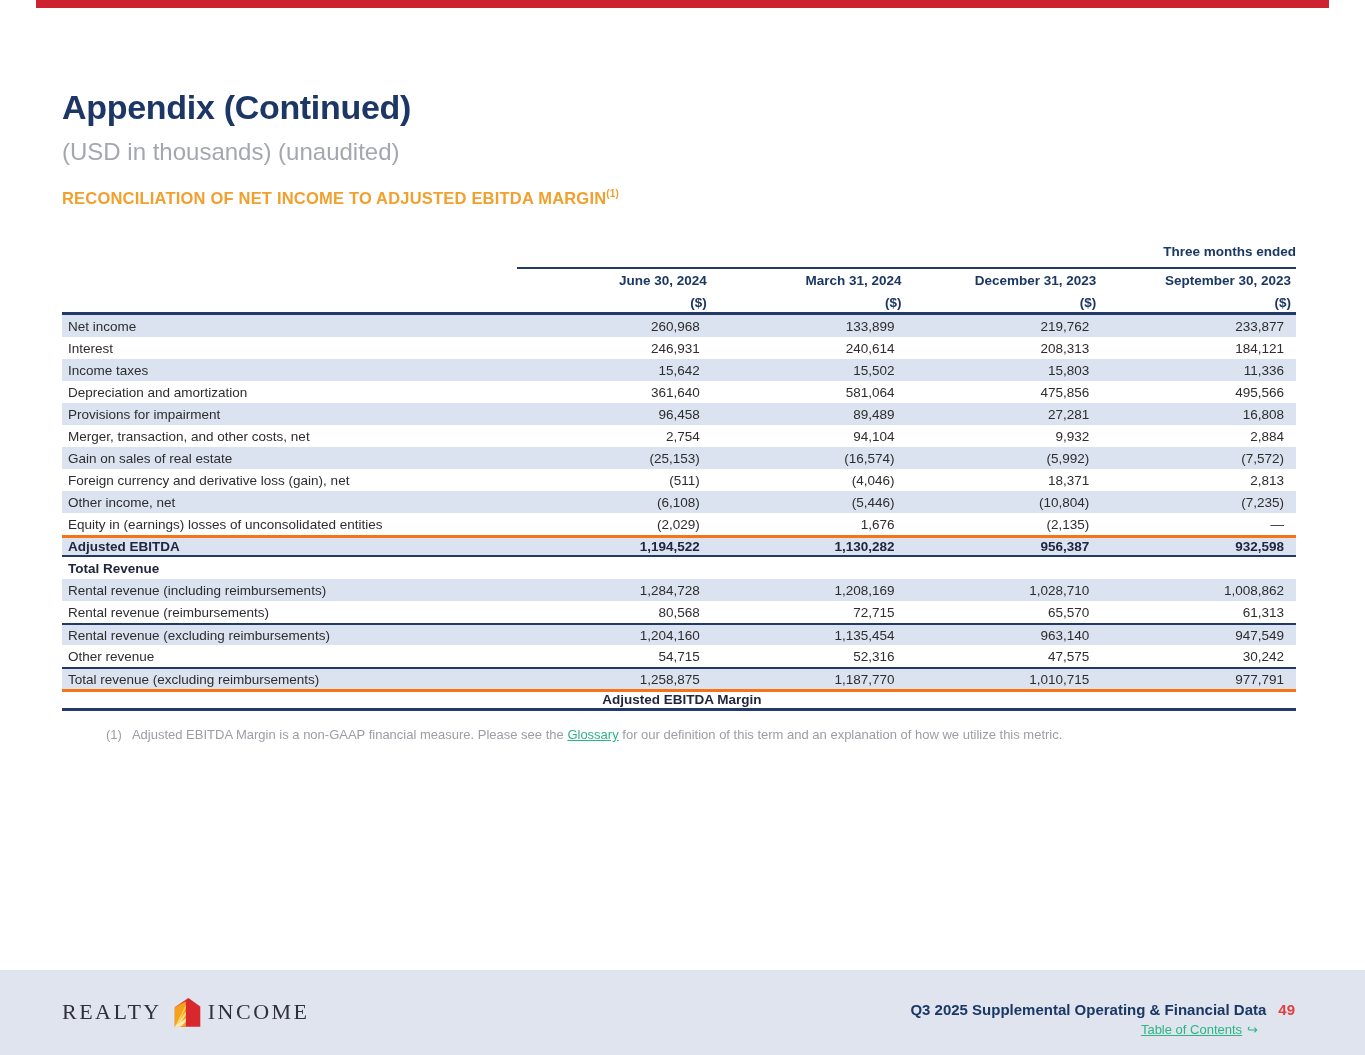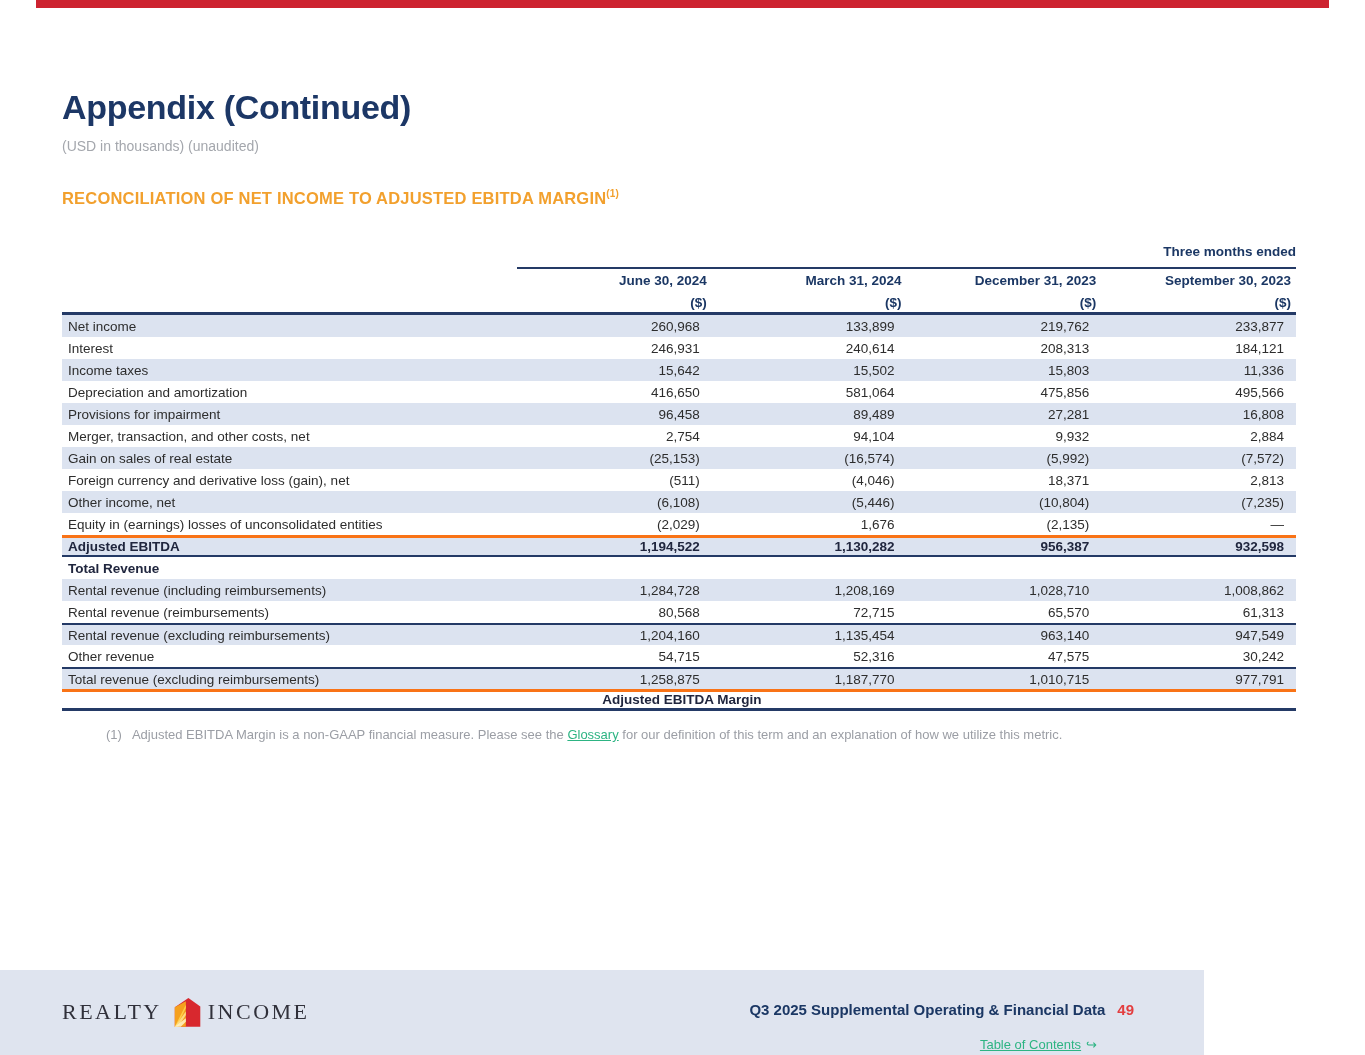--- a/index.html
+++ b/index.html
@@ -1,21 +1,21 @@
 <!DOCTYPE html>
 <html><head>
 <meta charset="utf-8">
 <style>
   html,body{margin:0;padding:0;background:#ffffff;}
   .page{position:relative;width:1365px;height:1055px;background:#ffffff;overflow:hidden;
         font-family:"Liberation Sans",sans-serif;}
   .top-bar{position:absolute;top:0;left:36px;right:36px;height:8px;background:#cd2330;}
   .page-title{position:absolute;top:88px;left:62px;margin:0;font-size:34px;font-weight:bold;
               color:#1c3766;letter-spacing:-0.3px;}
-  .subtitle{position:absolute;top:138px;left:62px;font-size:14px;color:#a4a7ad;}
+  .subtitle{position:absolute;top:138px;left:62px;font-size:24px;color:#a4a7ad;}
   .section-heading{position:absolute;top:188px;left:62px;font-size:16.5px;font-weight:bold;
                    color:#f2a02d;letter-spacing:0.2px;}
   .section-heading sup{font-size:10px;}
 
   
   #recon-table{position:absolute;top:245px;left:62px;width:1234px;}
   .t-row{display:flex;align-items:center;height:22px;box-sizing:border-box;
          font-size:13.5px;color:#2d2d2d;}
   .t-span-row{height:23px;}
   .span-spacer{flex:0 0 455px;}
@@ -32,28 +32,28 @@
   .ra-thick{border-top:3px solid #f97316;}
   .rb-thin{border-bottom:2px solid #243a66;}
   .rb-thick{border-bottom:3px solid #243a66;flex-direction:column;}
 
   
   .footnote{position:absolute;top:727px;left:62px;right:62px;font-size:13px;color:#9b9ea5;margin-left:44px;}
   .fn-marker{margin-right:10px;}
   .glossary-link{color:#2db483;text-decoration:underline;cursor:pointer;}
 
   
-  .footer{position:absolute;left:0;top:970px;width:1204px;height:85px;background:#dfe4ef;}
+  .footer{position:absolute;left:0;top:970px;width:1365px;height:85px;background:#dfe4ef;}
   .logo{position:absolute;left:62px;top:26px;display:flex;align-items:center;gap:6px;
         font-family:"Liberation Serif",serif;font-size:22px;letter-spacing:2.5px;color:#30303a;}
   .logo-word{line-height:1;}
   .doc-line{position:absolute;right:70px;top:31px;display:flex;align-items:baseline;gap:12px;}
   .doc-title{font-size:15px;font-weight:bold;color:#1b3764;white-space:nowrap;}
   .page-number{font-size:15px;font-weight:bold;color:#e33d3f;}
-  .toc-line{position:absolute;right:107px;top:67px;font-size:13px;white-space:nowrap;}
+  .toc-line{position:absolute;right:107px;top:52px;font-size:13px;white-space:nowrap;}
   .toc-link{color:#2db483;text-decoration:underline;cursor:pointer;}
   .toc-arrow{color:#2db483;margin-left:5px;text-decoration:none;}
 </style>
 </head>
 <body>
 
 <div class="page">
 
   <div class="top-bar"></div>
 
@@ -100,21 +100,21 @@
       </div>
       <div class="t-row t-data shaded">
         <div class="c-label">Income taxes</div>
         <div class="c-num">15,642</div>
         <div class="c-num">15,502</div>
         <div class="c-num">15,803</div>
         <div class="c-num">11,336</div>
       </div>
       <div class="t-row t-data">
         <div class="c-label">Depreciation and amortization</div>
-        <div class="c-num">416,650</div>
+        <div class="c-num">361,640</div>
         <div class="c-num">581,064</div>
         <div class="c-num">475,856</div>
         <div class="c-num">495,566</div>
       </div>
       <div class="t-row t-data shaded">
         <div class="c-label">Provisions for impairment</div>
         <div class="c-num">96,458</div>
         <div class="c-num">89,489</div>
         <div class="c-num">27,281</div>
         <div class="c-num">16,808</div>

